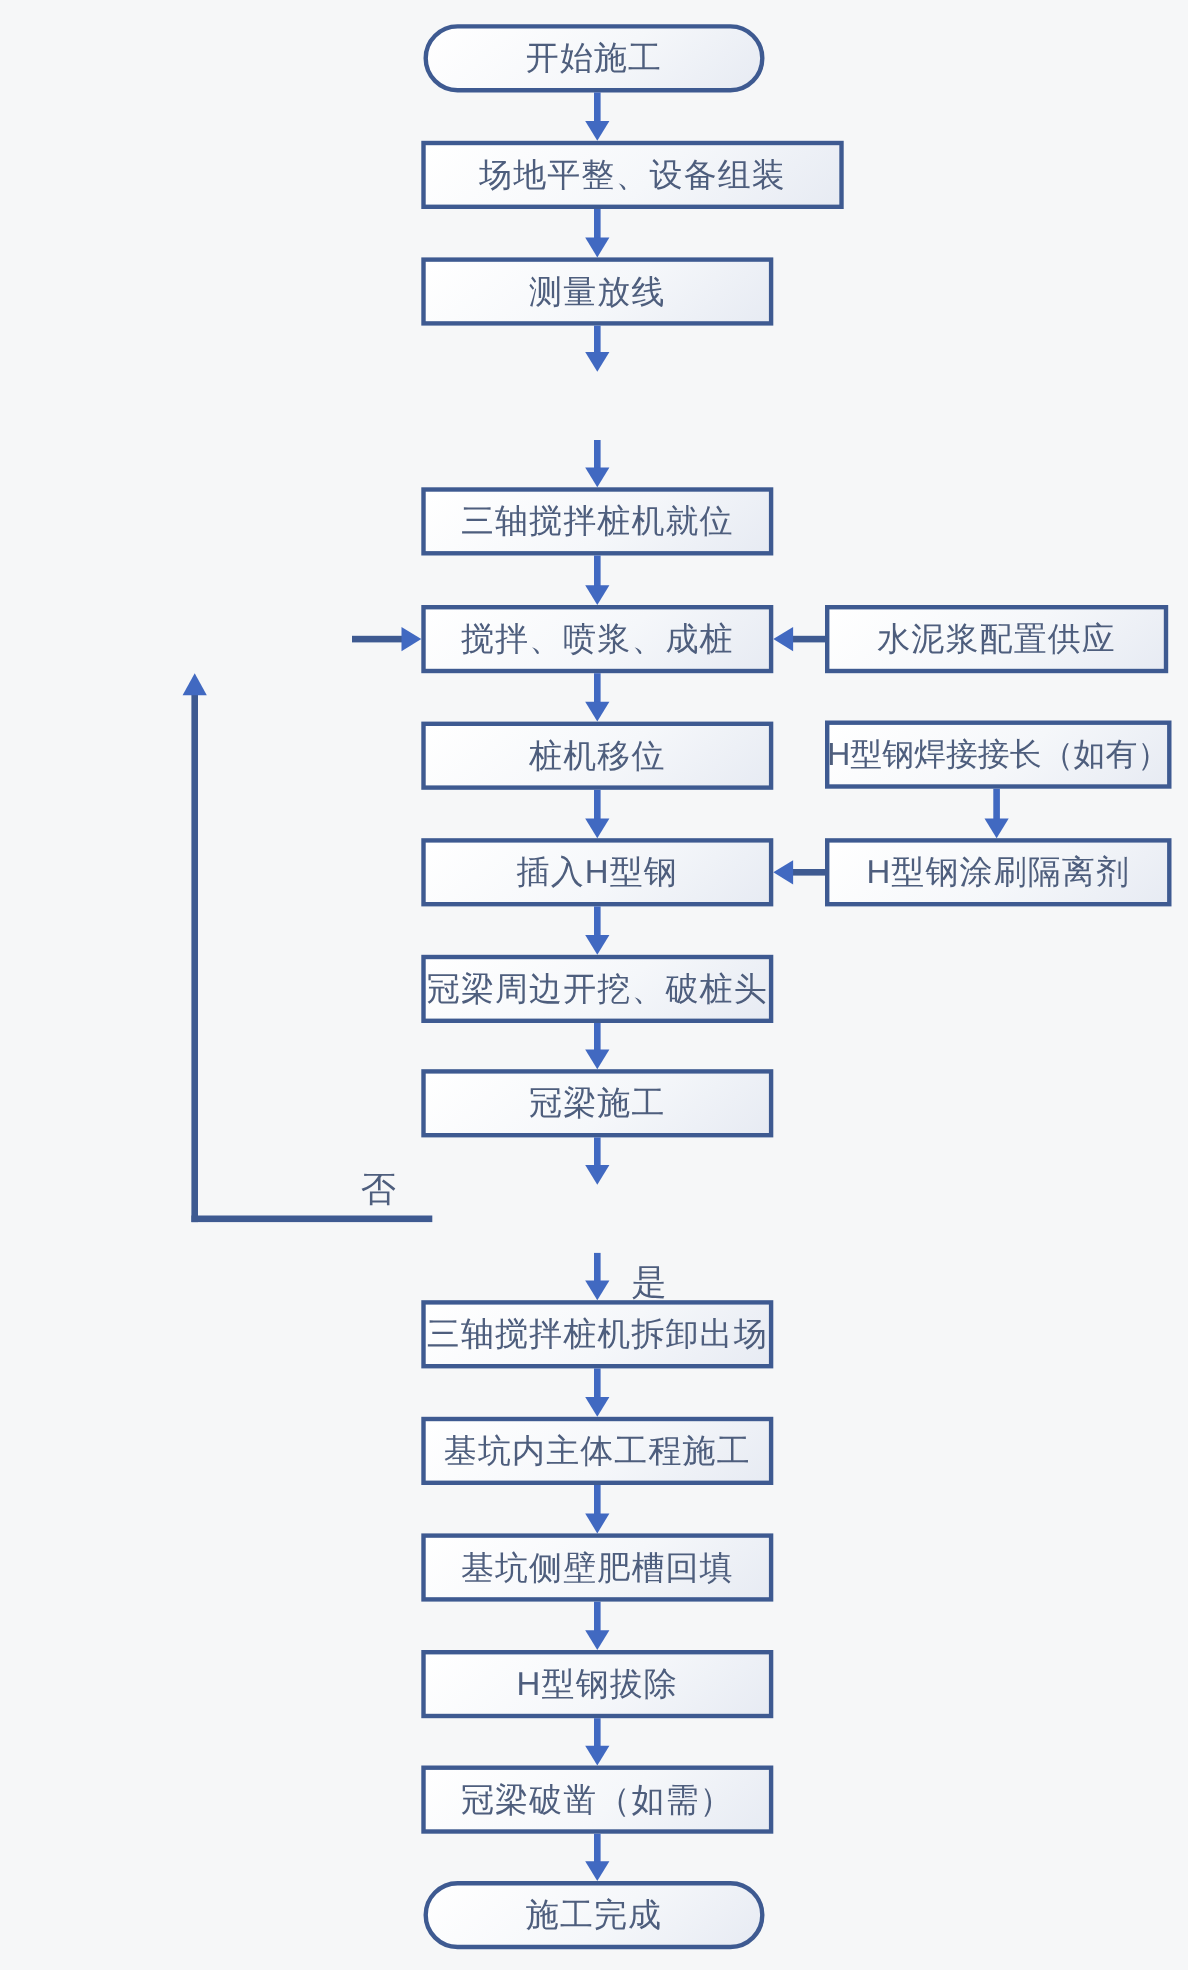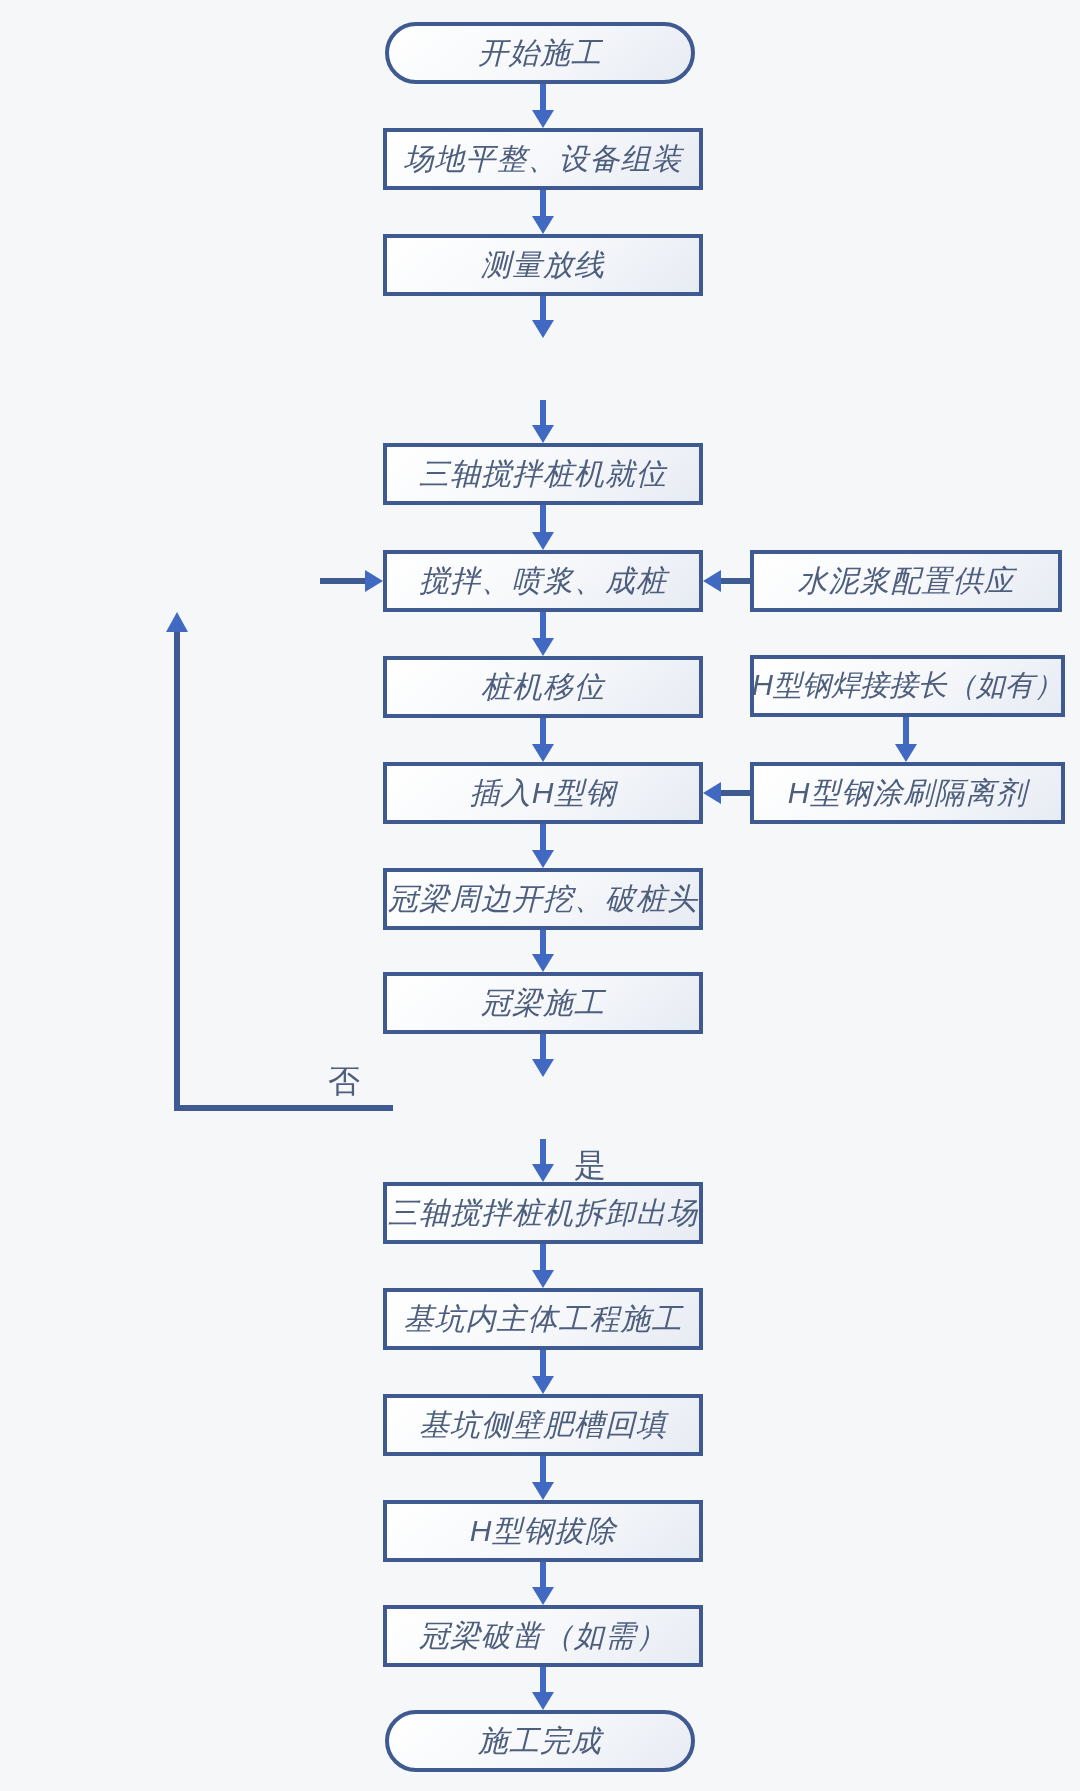--- a/index.html
+++ b/index.html
@@ -21,21 +21,20 @@
     box-sizing:border-box;
     border:4px solid #3e5a91;
     background:linear-gradient(140deg,#ffffff 0%,#f5f7fa 55%,#e7ebf3 100%);
     display:flex;
     align-items:center;
     justify-content:center;
     font-size:30px;
     letter-spacing:1px;
     color:#4e5e7d;
     white-space:nowrap;
-    font-style:italic;
   }
   .terminator{ border-radius:34px; }
   .tight{ letter-spacing:0; font-size:29px; }
 
   
   .va{ position:absolute; width:22px; }
   .va .stem{ position:absolute; left:8px; top:0; bottom:16px; width:6px; background:#4169c1; }
   .va .head{ position:absolute; left:0; bottom:0; width:0; height:0;
     border-left:11px solid transparent; border-right:11px solid transparent;
     border-top:18px solid #4169c1; }
@@ -68,21 +67,21 @@
     font-size:30px; letter-spacing:1px; color:#4e5e7d; white-space:nowrap;
   }
 </style>
 </head>
 <body>
 
 <div class="canvas">
 
   <div class="node terminator" style="left:385px;top:22px;width:310px;height:62px">开始施工</div>
 
-  <div class="node" style="left:383px;top:128px;width:320px;height:62px">场地平整、设备组装</div>
+  <div class="node" style="left:383px;top:128px;width:384px;height:62px">场地平整、设备组装</div>
 
   <div class="node" style="left:383px;top:234px;width:320px;height:62px">测量放线</div>
 
 
   <div class="node" style="left:383px;top:443px;width:320px;height:62px">三轴搅拌桩机就位</div>
 
   <div class="node" style="left:383px;top:550px;width:320px;height:62px">搅拌、喷浆、成桩</div>
 
   <div class="node" style="left:383px;top:762px;width:320px;height:62px">插入H型钢</div>
 

